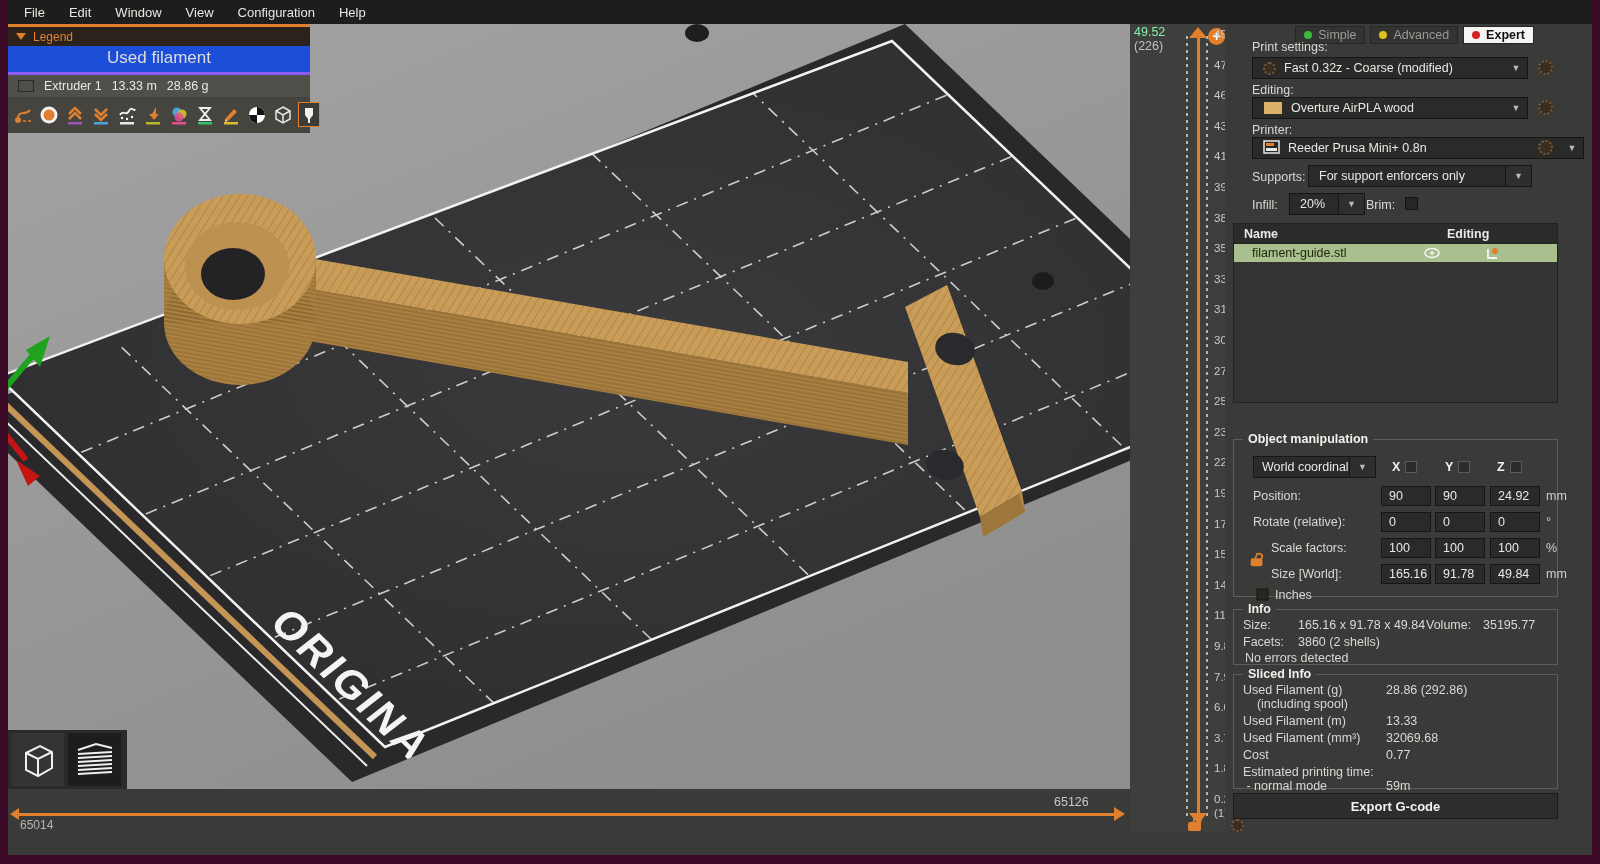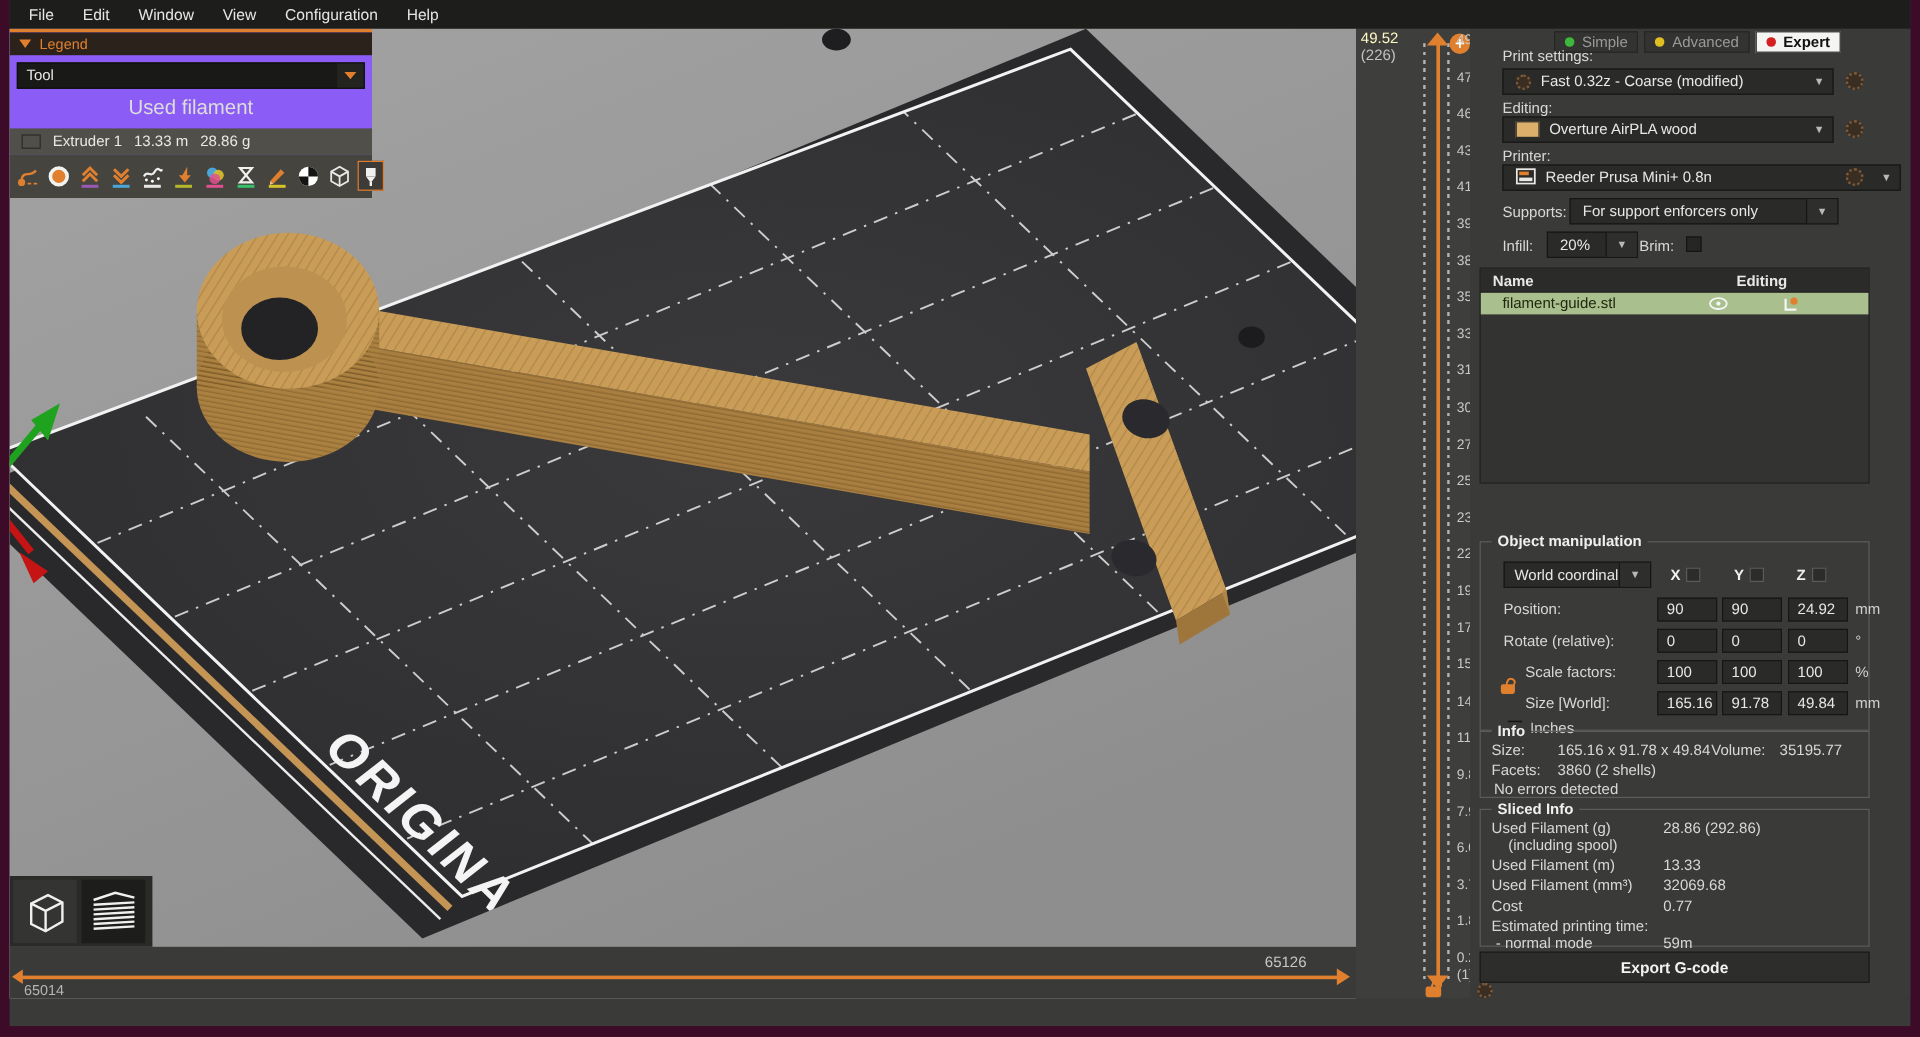--- a/index.html
+++ b/index.html
@@ -14,21 +14,21 @@
   .tab { font-size:12.5px; color:#8c8c8a; padding:4px 12px 5px; }
   .tab.active { background:#3c3c3a; color:#f2f2f0; }
 
   .main { position:relative; display:flex; height:808px; }
 
   
   .viewport { position:relative; width:1122px; height:808px; background:#9a9a9a; overflow:hidden; }
   .viewport svg { display:block; }
 
   
-  .legend { position:absolute; left:0; top:0; width:302px; background:#8b5cf6; border-top:3px solid #e0802f; }
+  .legend { position:absolute; left:0; top:0; width:302px; background:#1d4ed8; border-top:3px solid #e0802f; }
   .legend-header { height:19px; background:#2b221b; display:flex; align-items:center; gap:7px; padding-left:8px; }
   .legend-header .tri { width:0; height:0; border-left:5px solid transparent; border-right:5px solid transparent; border-top:7px solid #e0802f; }
   .legend-header .ttl { color:#e0802f; font-size:12px; }
   .tool-combo { margin:6px 6px 4px; height:22px; background:#191917; border:1px solid #0e0e0c; display:flex; align-items:center; }
   .tool-combo .val { flex:1; color:#e8e8e6; font-size:12.5px; padding-left:7px; }
   .tool-combo .arrowbtn { width:22px; height:100%; background:#23231f; display:flex; align-items:center; justify-content:center; }
   .tool-combo .arrowbtn i { width:0;height:0;border-left:5px solid transparent;border-right:5px solid transparent;border-top:6px solid #e0802f; }
   .used-filament { text-align:center; color:#dddddb; font-size:17px; padding:2px 0 4px; border-bottom:3px solid #8b5cf6; }
   .extruder-row { display:flex; align-items:center; gap:10px; height:22px; padding-left:10px; background:#514f4a; color:#e8e8e6; font-size:12.5px; }
   .swatch { width:16px; height:12px; border:1px solid #2a2a28; }
@@ -44,21 +44,21 @@
   
   .bottom-strip { position:absolute; left:0; top:765px; width:1122px; height:43px; background:#3a3a38; }
   .hline { position:absolute; left:10px; top:24px; width:1098px; height:3px; background:#e0802f; }
   .hthumb-l { position:absolute; left:2px; top:19px; width:0;height:0; border-top:6px solid transparent; border-bottom:6px solid transparent; border-right:9px solid #e0802f; }
   .hthumb-r { position:absolute; left:1106px; top:18px; width:0;height:0; border-top:7px solid transparent; border-bottom:7px solid transparent; border-left:11px solid #e0802f; }
   .hmin { position:absolute; left:12px; top:29px; color:#b5b5b3; font-size:12px; }
   .hmax { position:absolute; left:1046px; top:6px; color:#c8c8c6; font-size:12.5px; }
 
   
   .layercol { position:relative; width:95px; height:808px; background:#3e3e3c; }
-  .curval { position:absolute; left:4px; top:1px; color:#fef9c3; font-size:12.5px; }
+  .curval { position:absolute; left:4px; top:1px; color:#86efac; font-size:12.5px; }
   .curlayer { position:absolute; left:4px; top:15px; color:#c2c2c0; font-size:12.5px; }
   .vdash { position:absolute; top:12px; height:780px; width:2px;
     background:repeating-linear-gradient(to bottom,#b4b4b2 0 3px,transparent 3px 7px); }
   .vline { position:absolute; left:67px; top:12px; width:3px; height:778px; background:#e0802f; }
   .vthumb-up { position:absolute; left:59px; top:3px; width:0;height:0; border-left:9px solid transparent; border-right:9px solid transparent; border-bottom:11px solid #e0802f; }
   .vthumb-dn { position:absolute; left:59px; top:789px; width:0;height:0; border-left:9px solid transparent; border-right:9px solid transparent; border-top:11px solid #e0802f; }
   .plus-badge { position:absolute; left:78px; top:4px; width:17px; height:17px; border-radius:50%;
     background:#e0802f; color:#fff; font-size:14px; font-weight:bold; text-align:center; line-height:16px; }
   .rtick { position:absolute; left:84px; color:#c9c9c7; font-size:11.5px; white-space:nowrap; }
   .rbottom { position:absolute; left:84px; color:#c9c9c7; font-size:11.5px; }
@@ -86,21 +86,21 @@
   .objlist-header { height:20px; background:#2b2b29; display:flex; align-items:center; font-weight:bold; color:#e8e8e6; border-bottom:1px solid #222220; }
   .objlist-header .c1 { flex:1; padding-left:10px; }
   .objlist-header .c2 { width:110px; }
   .objrow { height:18px; display:flex; align-items:center; background:#a9bf8e; color:#20290f; }
   .objrow .rname { flex:1; padding-left:18px; }
   .objrow .reye { width:60px; display:flex; justify-content:center; }
   .objrow .redit { width:95px; display:flex; justify-content:flex-start; padding-left:24px; }
 
   .fieldset { position:absolute; left:8px; width:325px; border:1px solid #5c5c5a; }
   .fieldset .ftitle { position:absolute; top:-8px; left:9px; background:#3a3a38; padding:0 5px; font-weight:bold; color:#f0f0ee; font-size:12.5px; }
-  .manip { top:415px; height:158px;margin-top:12px; }
+  .manip { top:415px; height:158px; }
   .minibox { width:12px; height:12px; background:#2c2c2a; border:1px solid #5a5a58; display:inline-block; vertical-align:-2px; margin-left:5px; }
   .axhdr { position:absolute; font-weight:bold; color:#f0f0ee; }
   .vinput { position:absolute; width:50px; height:20px; background:#2a2a28; border:1px solid #161614; color:#e8e8e6; font-size:12.5px; display:flex; align-items:center; padding-left:7px; }
   .vunit { position:absolute; color:#d0d0ce; }
   .rowlabel { position:absolute; color:#d8d8d6; }
   .manip-lock { position:absolute; left:16px; top:112px; transform:scale(.9); }
 
   .infobox { top:585px; height:56px; }
   .inforow { position:absolute; font-size:12.5px; color:#d8d8d6; white-space:nowrap; }
   .slicedbox { top:650px; height:115px; }
@@ -207,26 +207,20 @@
         <g>
           <line x1="-6" y1="406" x2="18" y2="436" stroke="#c41414" stroke-width="6"></line>
           <polygon points="32,452 8,436 20,462" fill="#c41414"></polygon>
         </g>
       </svg>
 
       <div class="legend">
         <div class="legend-header">
           <span class="tri"></span>
           <span class="ttl">Legend</span>
-        </div>
-        <div class="tool-combo">
-          <span class="val">Tool</span>
-          <span class="arrowbtn">
-              <i></i>
-            </span>
         </div>
         <div class="used-filament">Used filament</div>
         <div class="extruder-row">
           <span class="swatch"></span>
           <span>Extruder 1</span>
           <span>13.33 m</span>
           <span>28.86 g</span>
         </div>
         <div class="legend-icons">
           <span class="licon">

